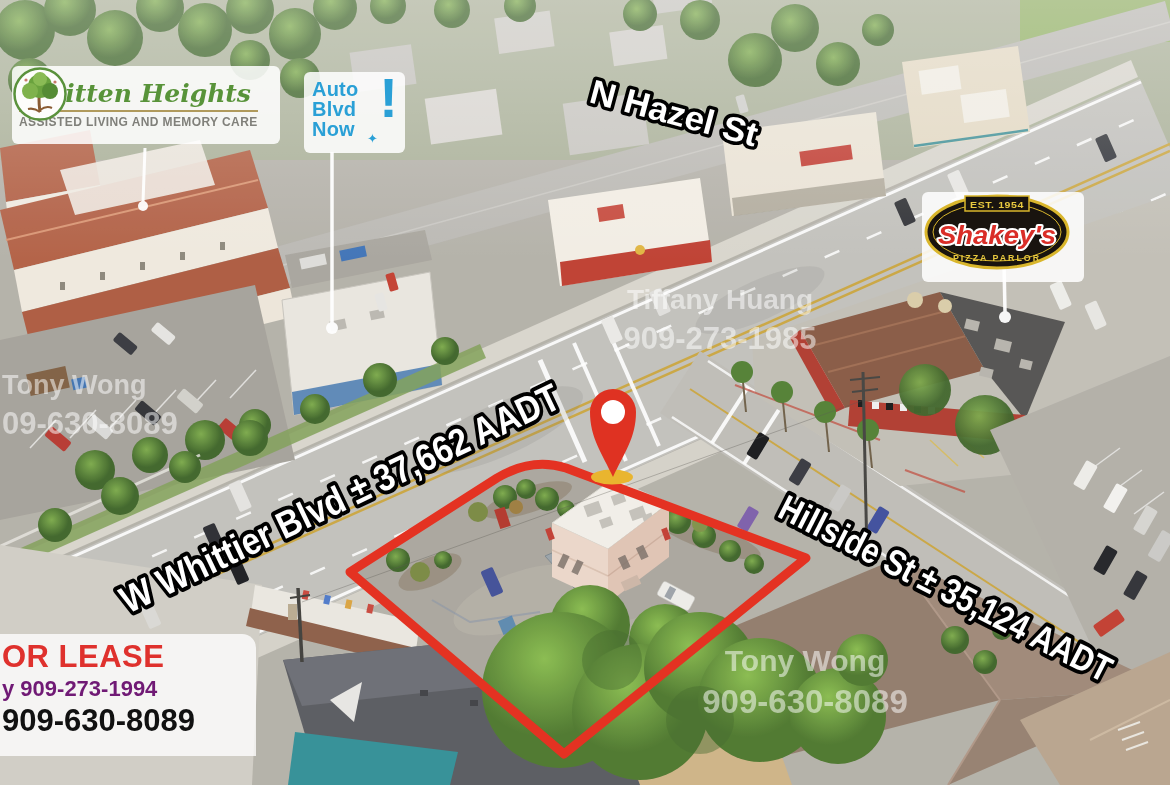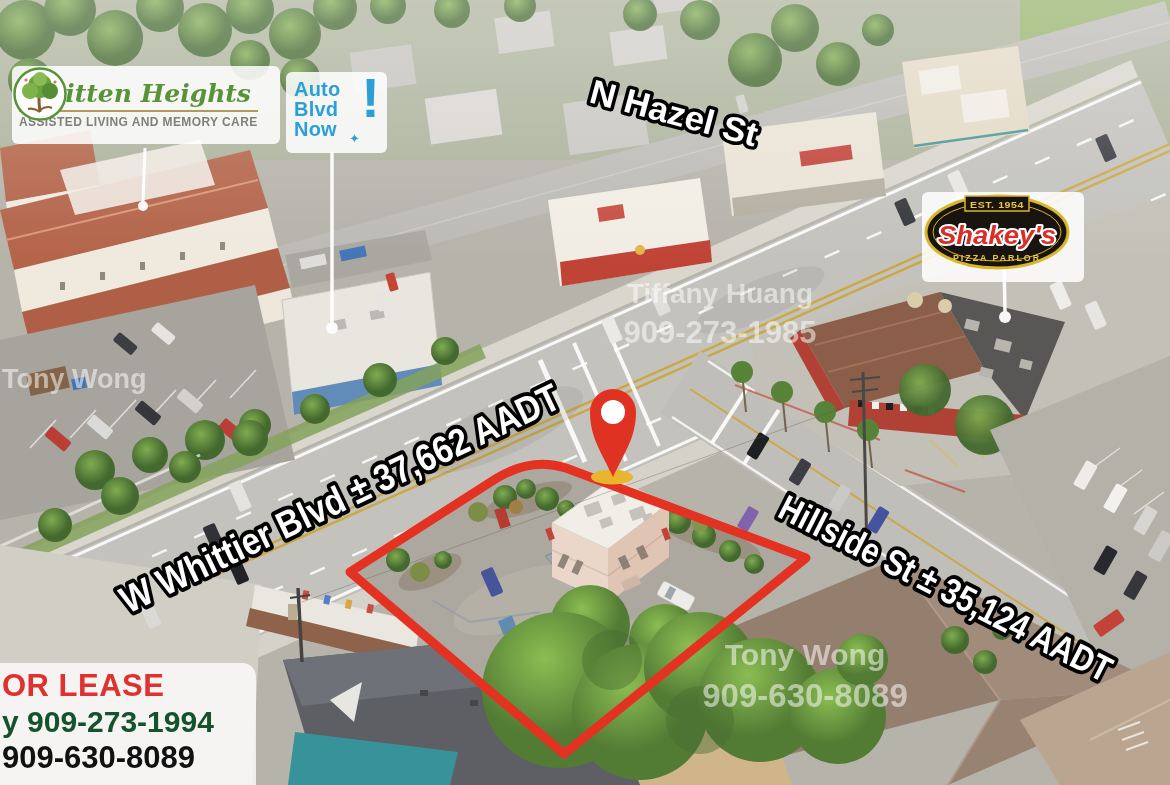--- a/index.html
+++ b/index.html
@@ -1,41 +1,41 @@
 <!DOCTYPE html>
 <html><head>
 <meta charset="utf-8">
 <style>
   html,body{margin:0;padding:0;background:#222;}
   .stage{position:relative;width:1170px;height:785px;overflow:hidden;
          font-family:"Liberation Sans",sans-serif;background:#b2afa6;}
   .stage svg{position:absolute;left:0;top:0;}
   .wm{position:absolute;color:rgba(255,255,255,.52);font-weight:700;line-height:1;
       text-align:center;pointer-events:none;white-space:nowrap;}
-  .wm .l1{display:block;}
+  .wm .l1{display:block;margin-top:6px;}
   .wm .l2{display:block;margin-top:9px;}
   .card{position:absolute;background:rgba(255,255,255,.86);border-radius:6px;box-sizing:border-box;}
   
   .card.whitten{left:12px;top:66px;width:268px;height:78px;display:flex;align-items:center;gap:7px;padding:0 7px;}
   .whitten .name{font-family:"DejaVu Serif",serif;font-style:italic;font-weight:bold;
                  font-size:25px;color:#589339;white-space:nowrap;line-height:1;}
   .whitten .rule{height:2px;background:#b09a5c;margin:4px 0 3px 0;}
   .whitten .tag{font-size:12px;letter-spacing:.4px;color:#80807a;font-weight:bold;white-space:nowrap;}
   
-  .card.autoglass{left:286px;top:72px;width:101px;height:81px;padding:7px 8px;}
+  .card.autoglass{left:304px;top:72px;width:101px;height:81px;padding:7px 8px;}
   .autoglass .w{color:#2aa0d6;font-weight:800;font-size:20px;line-height:20px;letter-spacing:.2px;}
   .autoglass .bang{position:absolute;right:7px;top:-2px;color:#2aa0d6;font-weight:800;font-size:56px;line-height:1;}
   .autoglass .spark{position:absolute;right:27px;bottom:7px;color:#2aa0d6;font-size:13px;}
   
   .card.shakeys{left:922px;top:176px;width:162px;height:90px;display:grid;place-items:center;margin-top:16px;}
   
-  .lease{position:absolute;left:0;top:663px;width:256px;height:122px;background:rgba(255,255,255,.78);
+  .lease{position:absolute;left:0;top:634px;width:256px;height:122px;background:rgba(255,255,255,.78);
          border-top-right-radius:14px;padding:7px 0 0 2px;box-sizing:border-box;line-height:1;}
   .lease .t{font-size:31px;font-weight:800;color:#df312d;letter-spacing:.5px;white-space:nowrap;}
-  .lease .p1{font-size:30px;font-weight:800;color:#14532d;margin-top:6px;white-space:nowrap;}
+  .lease .p1{font-size:22px;font-weight:800;color:#701a75;margin-top:6px;white-space:nowrap;}
   .lease .p2{font-size:31px;font-weight:800;color:#111;margin-top:5px;white-space:nowrap;}
   text{font-family:"Liberation Sans",sans-serif;}
 </style>
 </head>
 <body>
 
 <div class="stage">
 
   <svg id="scene" width="1170" height="785" viewBox="0 0 1170 785">
     <defs>
@@ -509,20 +509,21 @@
       <text transform="translate(776 516) rotate(27)" font-size="36" stroke-width="8" textLength="368" lengthAdjust="spacingAndGlyphs">Hillside St ± 35,124 AADT</text>
     </g>
   </svg>
 
   <div class="wm" style="left:600px;top:280px;width:240px;">
     <span class="l1" style="font-size:28px;">Tiffany Huang</span>
     <span class="l2" style="font-size:31px;">909-273-1985</span>
   </div>
   <div class="wm" style="left:2px;top:366px;text-align:left;">
     <span class="l1" style="font-size:27px;">Tony Wong</span>
+    <span class="l2" style="font-size:31px;">09-630-8089</span>
   </div>
   <div class="wm" style="left:690px;top:640px;width:230px;">
     <span class="l1" style="font-size:30px;">Tony Wong</span>
     <span class="l2" style="font-size:33px;">909-630-8089</span>
   </div>
 
   <div class="card whitten">
     <svg width="56" height="56" viewBox="0 0 56 56">
       <circle cx="28" cy="28" r="25.5" fill="#fdfdfb" stroke="#5a923c" stroke-width="2.5"></circle>
       <path d="M28,46 C27,38 26,32 28,25" stroke="#8a5c33" stroke-width="3" fill="none"></path>

